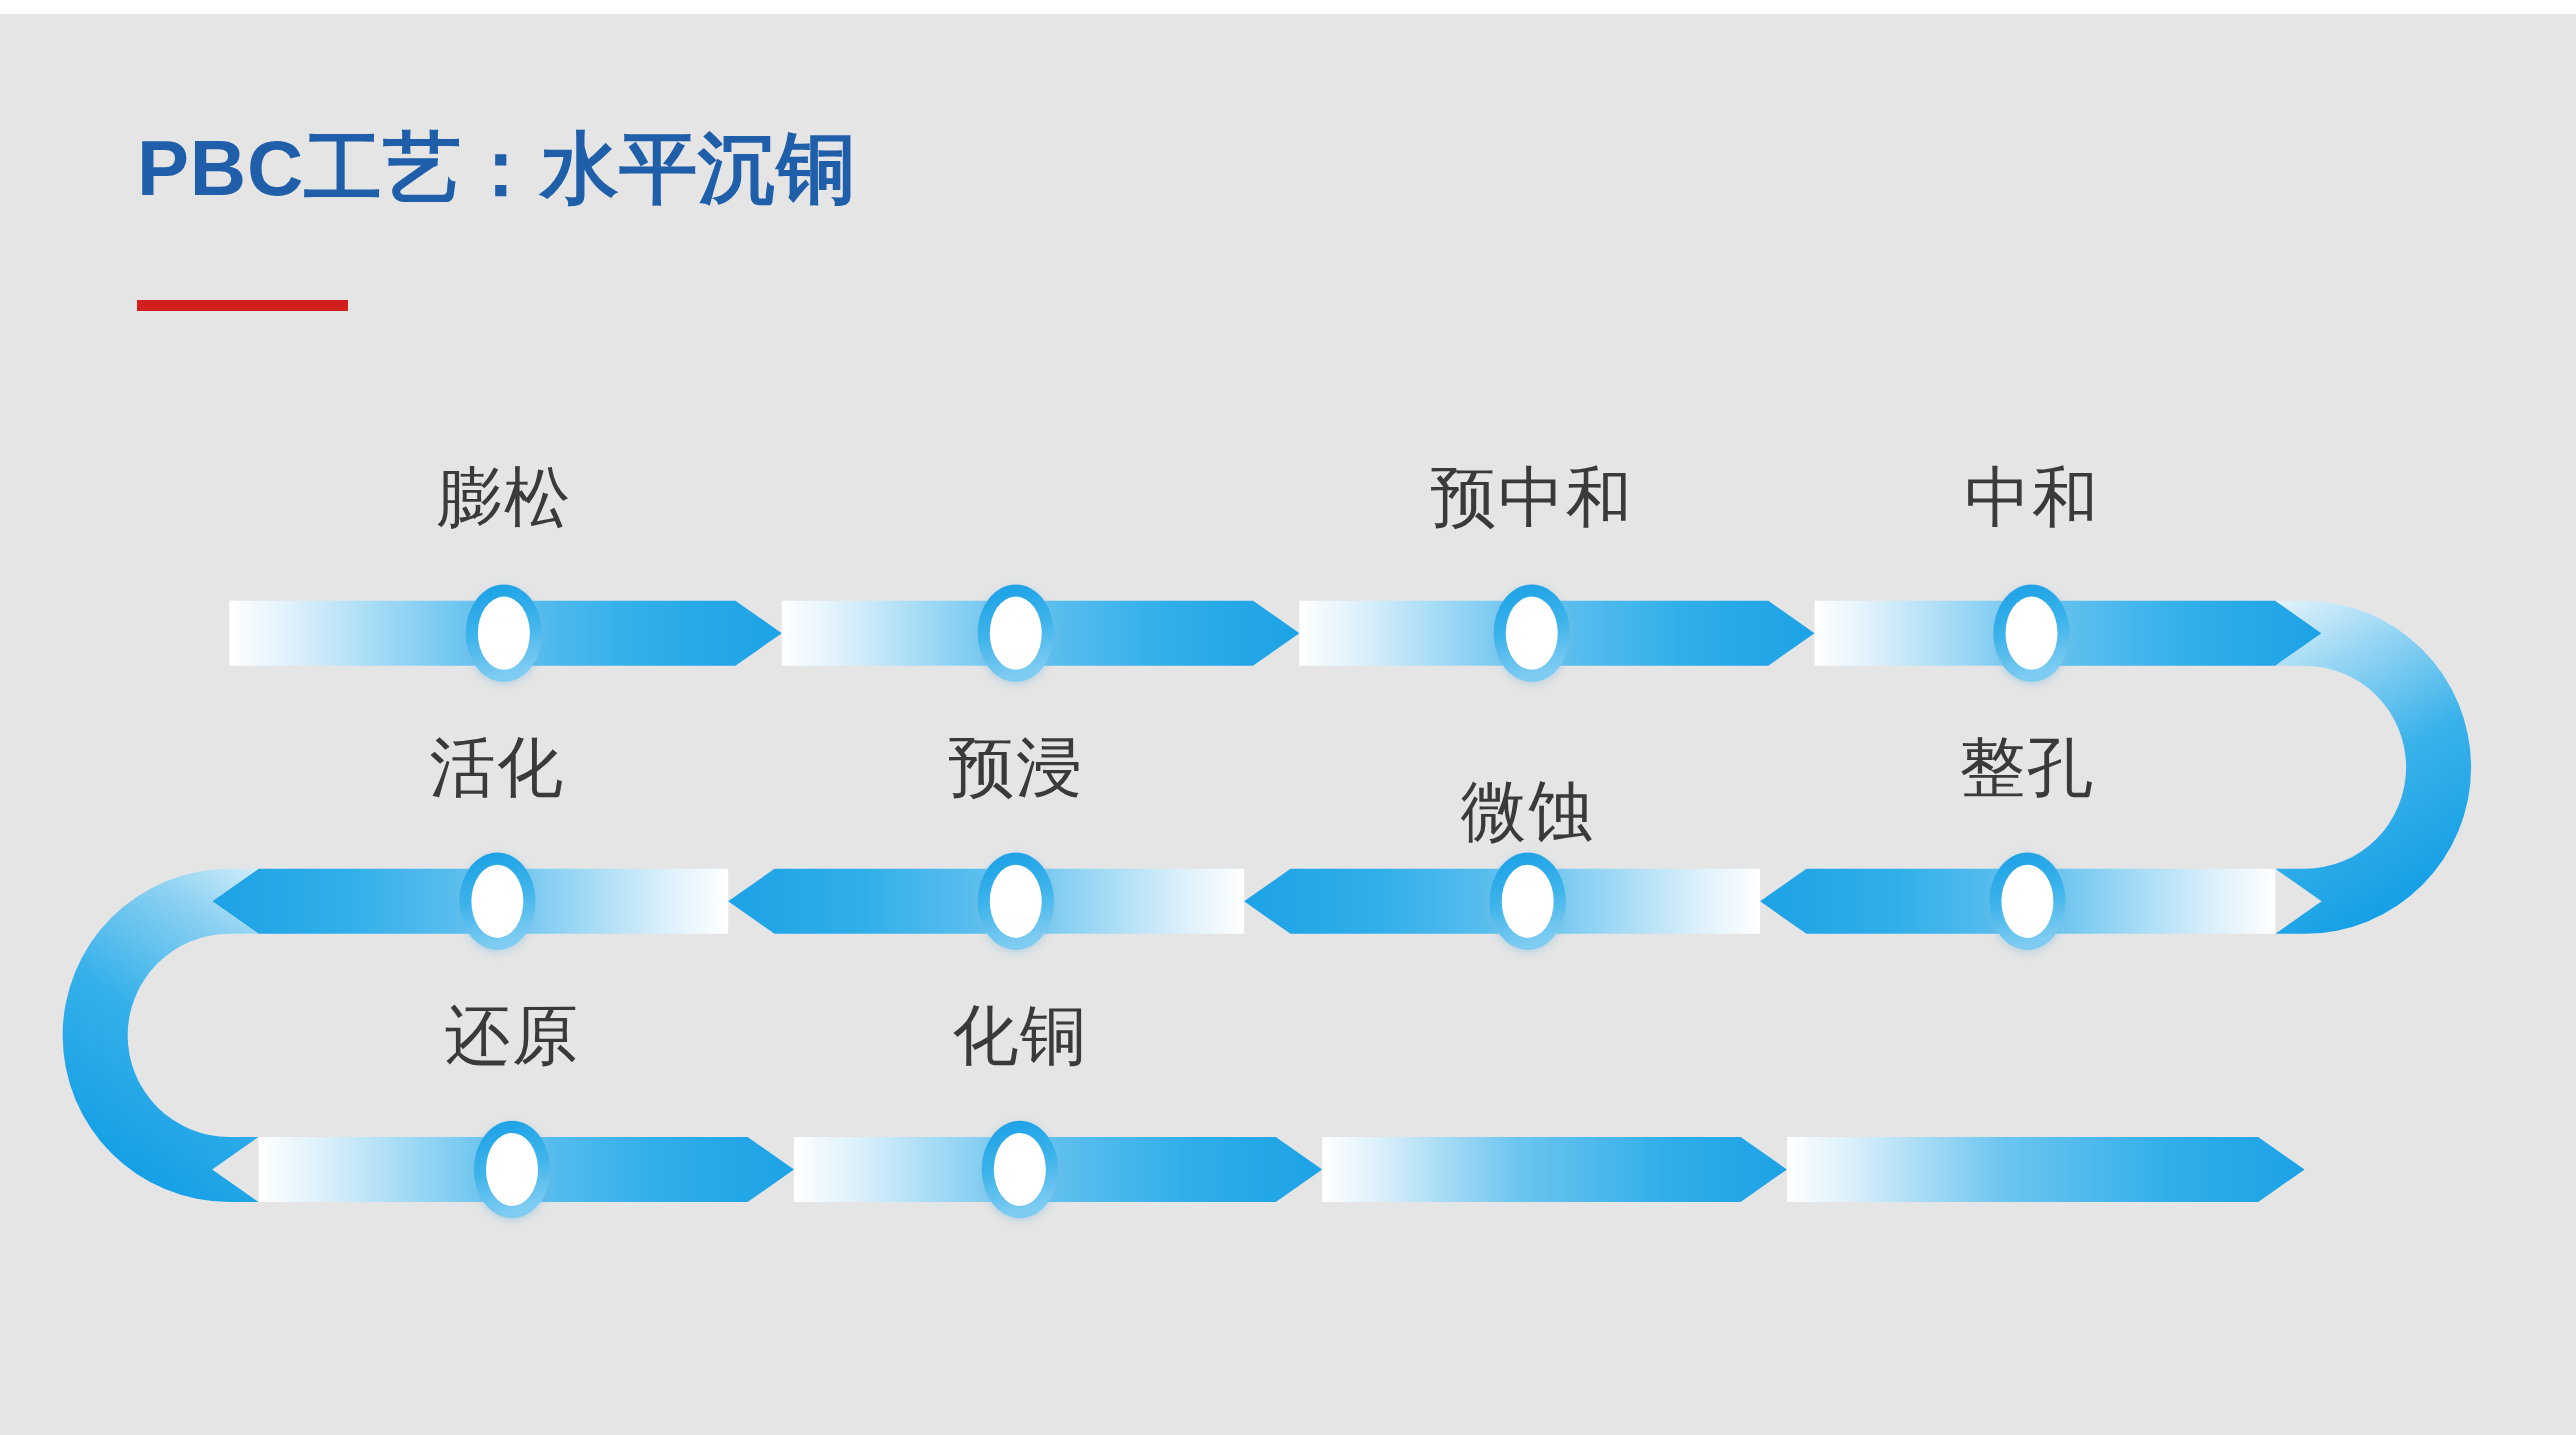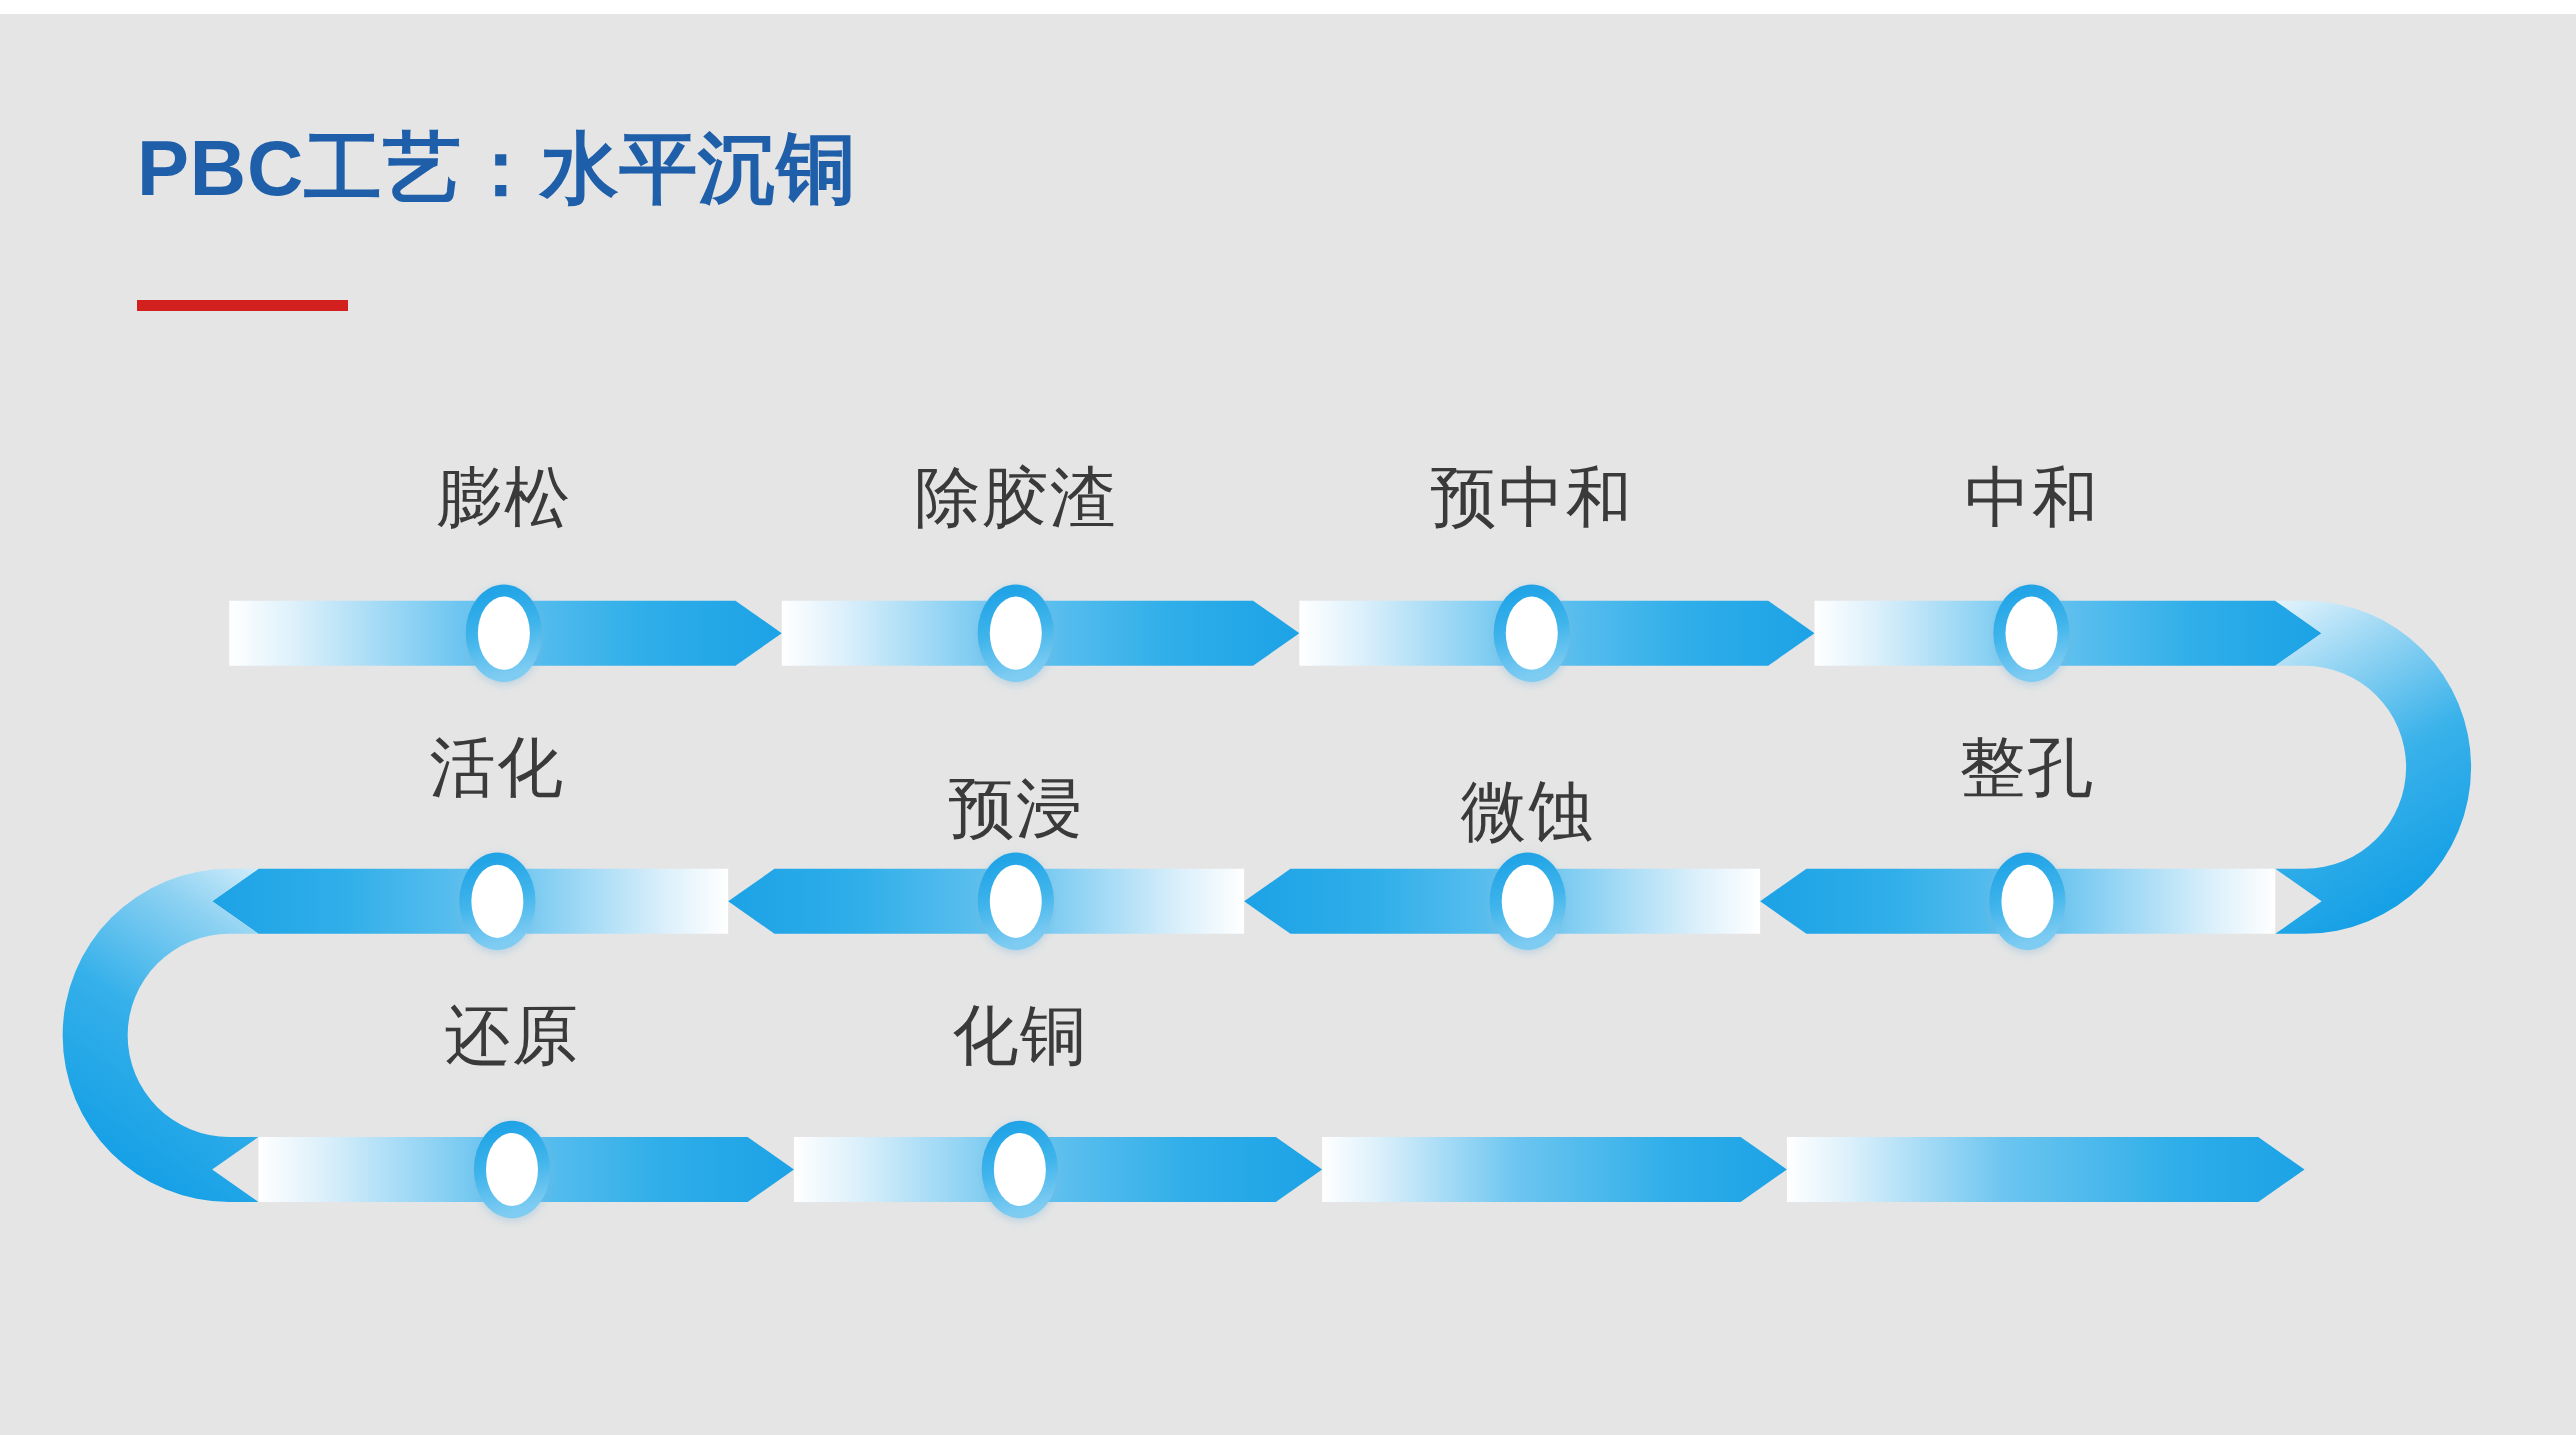--- a/index.html
+++ b/index.html
@@ -191,26 +191,25 @@
         <ellipse cx="630" cy="1422" rx="32" ry="45" fill="#FFFFFF"></ellipse>
       </g>
       <g>
         <ellipse cx="1255" cy="1422" rx="47" ry="60" fill="url(#gRing)" filter="url(#softShadow)"></ellipse>
         <ellipse cx="1255" cy="1422" rx="32" ry="45" fill="#FFFFFF"></ellipse>
       </g>
     </g>
   </svg>
 
   <div class="node-label" style="left: 504px; top: 439px; color: rgb(58, 58, 58);">膨松</div>
-  <div class="node-label" style="left: 1016px; top: 439px; color: rgb(58, 58, 58);">除胶渣</div>
   <div class="node-label" style="left: 1532px; top: 439px; color: rgb(58, 58, 58);">预中和</div>
   <div class="node-label" style="left: 2032px; top: 439px; color: rgb(58, 58, 58);">中和</div>
 
   <div class="node-label" style="left: 2027px; top: 709px; color: rgb(58, 58, 58);">整孔</div>
   <div class="node-label" style="left: 1528px; top: 709px; color: rgb(58, 58, 58); margin-top: 44px;">微蚀</div>
-  <div class="node-label" style="left: 1016px; top: 709px; color: rgb(58, 58, 58); margin-top: 41px;">预浸</div>
+  <div class="node-label" style="left: 1016px; top: 709px; color: rgb(58, 58, 58);">预浸</div>
   <div class="node-label" style="left: 497px; top: 709px; color: rgb(58, 58, 58);">活化</div>
 
   <div class="node-label" style="left: 512px; top: 977px; color: rgb(58, 58, 58);">还原</div>
   <div class="node-label" style="left: 1020px; top: 977px; color: rgb(58, 58, 58);">化铜</div>
 
 </div>
 
 
 </body></html>

